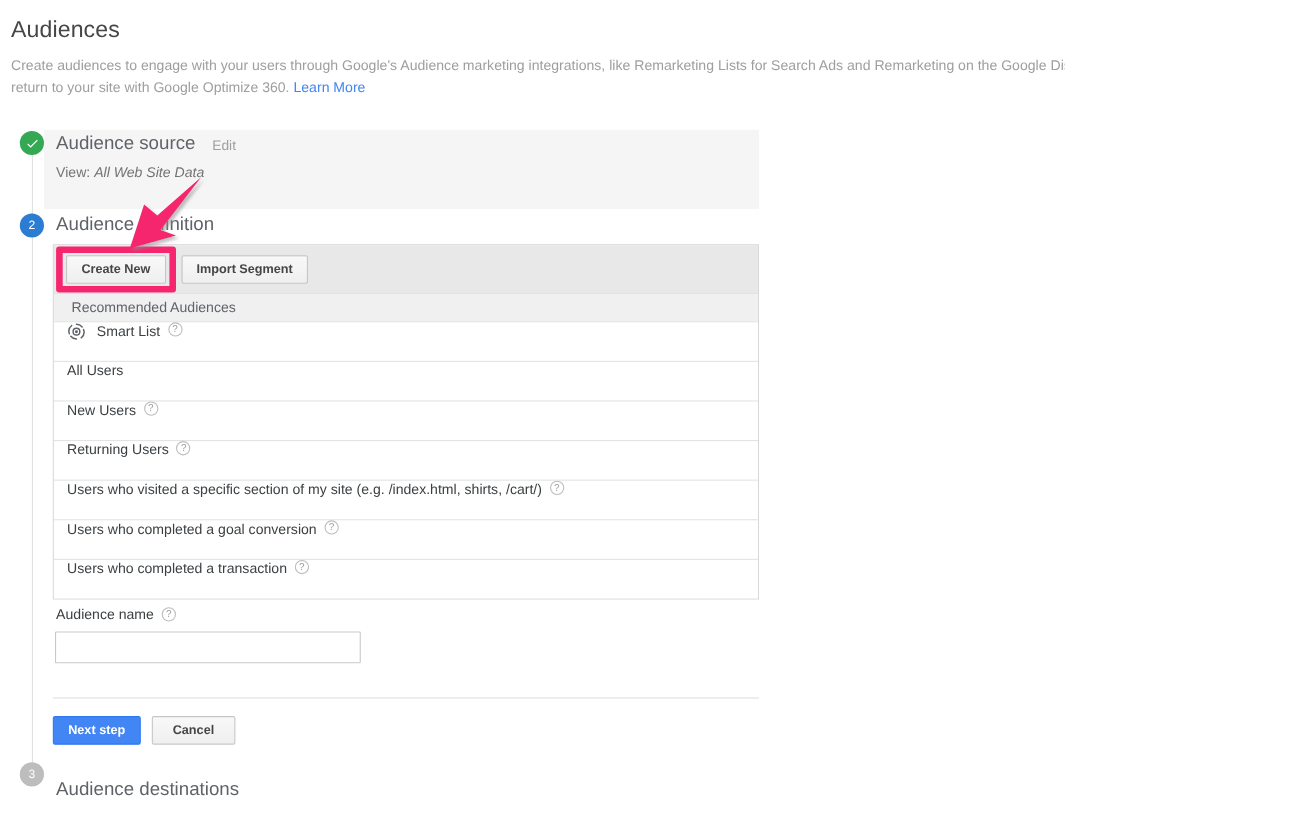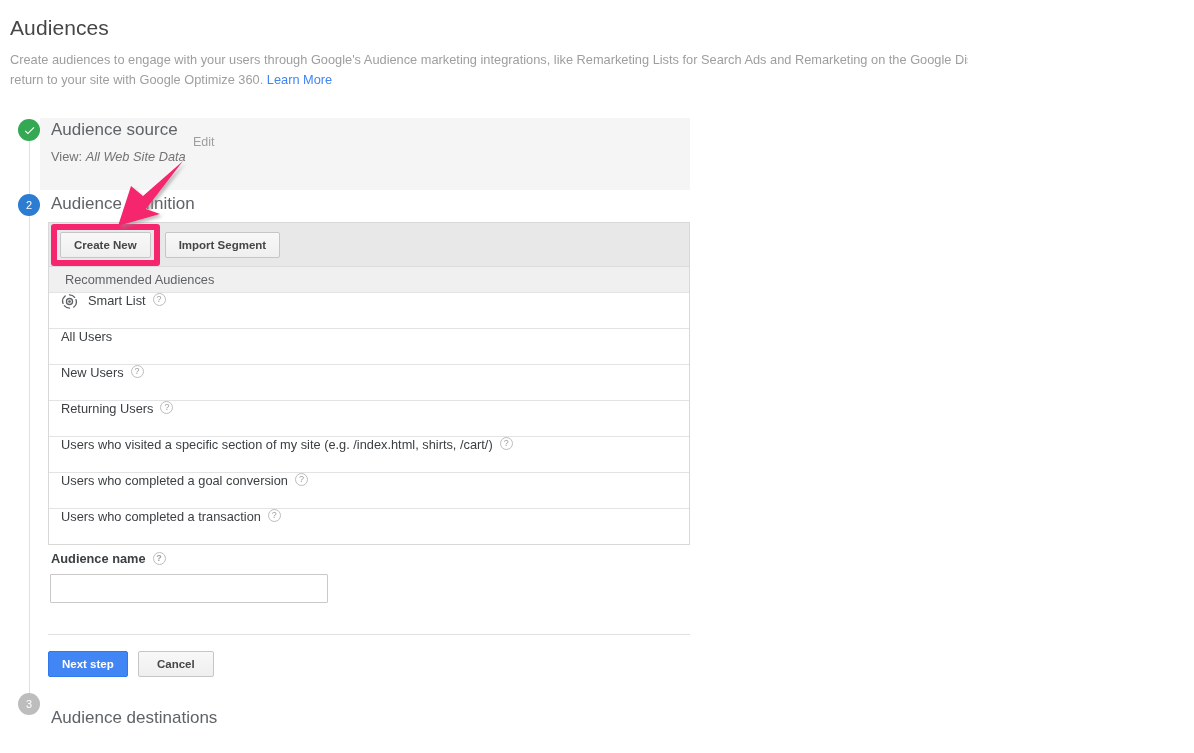--- a/index.html
+++ b/index.html
@@ -71,21 +71,21 @@
     font-size: 17px;
     color: #5f6368;
     font-weight: 400;
   }
   #step1-title { left: 51px; top: 120px; }
   #step2-title { left: 51px; top: 194px; }
   #step3-title { left: 51px; top: 708px; }
 
   .edit-link {
     position: absolute;
-    left: 193px; top: 135px;
+    left: 193px; top: 125px;
     font-size: 12.5px;
     color: #9e9e9e;
     text-decoration: none;
   }
 
   
   .source-panel {
     position: absolute;
     left: 40px; top: 118px;
     width: 650px; height: 72px;
@@ -187,21 +187,21 @@
     margin-right: 10px;
     flex: none;
     display: block;
   }
 
   
   .field-label {
     position: absolute;
     left: 51px; top: 551px;
     font-size: 12.8px;
-    font-weight: bold;
+    font-weight: normal;
     color: #3c4043;
     display: flex;
     align-items: center;
   }
   .name-input {
     position: absolute;
     left: 50px; top: 574px;
     width: 278px; height: 29px;
     border: 1px solid #c9c9c9;
     border-radius: 1px;

